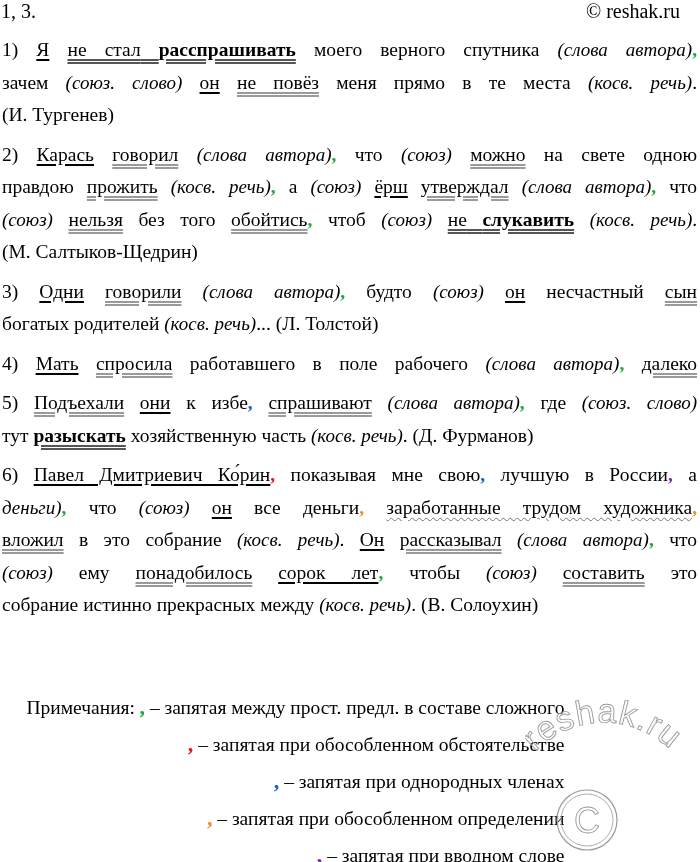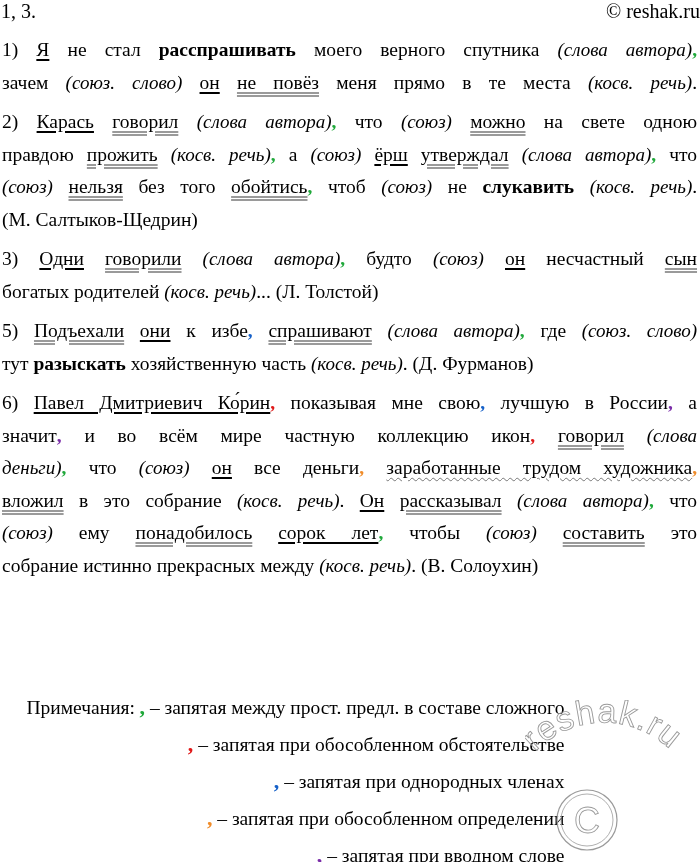--- a/index.html
+++ b/index.html
@@ -3,35 +3,35 @@
 <meta charset="utf-8">
 <style>
   html, body { margin: 0; padding: 0; background: #ffffff; }
   body {
     width: 700px; height: 862px; position: relative; overflow: hidden;
     font-family: "Liberation Serif", "DejaVu Serif", serif;
     color: #000; font-size: 19.5px;
   }
   .header { position: absolute; top: 0; left: 0; right: 0; height: 30px; padding-left: 23px; }
   .hdr-left { position: absolute; left: 1px; top: 0; font-size: 20px; }
-  .hdr-right { position: absolute; right: 0; top: 0; font-size: 20px; }
+  .hdr-right { position: absolute; right: 20px; top: 0; font-size: 20px; }
   .items { position: absolute; left: 2px; right: 3px; top: 34px; }
   .item { margin: 0 0 7px 0; }
   .line {
     display: block; height: 32.5px; line-height: 32.5px; white-space: nowrap;
     text-align: justify; text-align-last: justify;
   }
   .line.last { text-align: left; text-align-last: left; }
   .note { font-style: italic; font-size: 19px; }
   .b { font-weight: bold; }
   
   .subj { text-decoration: underline; text-decoration-thickness: 1.5px; text-underline-offset: 3px; }
   
   .pred {
-    text-decoration-style: double;
+    text-decoration: underline; text-decoration-style: double;
     text-decoration-color: #555; text-decoration-thickness: 1.5px; text-underline-offset: 3px;
   }
   .pred-g {
     text-decoration: underline; text-decoration-style: double;
     text-decoration-color: #9a9a9a; text-decoration-thickness: 1.5px; text-underline-offset: 3px;
   }
   .adv { text-decoration-style: dashed; text-decoration-thickness: 1px; text-underline-offset: 3px; }
   .attr { text-decoration: underline; text-decoration-style: wavy; text-decoration-color: #777; text-decoration-thickness: 1px; text-underline-offset: 3px; }
   .c-green { color: #1fa83a; font-weight: bold; }
   .c-red { color: #e01818; font-weight: bold; }
@@ -51,45 +51,46 @@
 <div class="header">
   <span class="hdr-left">1, 3.</span>
   <span class="hdr-right">© reshak.ru</span>
 </div>
 
 <div class="items">
 
   <div class="item">
     <span class="line"><span>1)</span> <span class="subj">Я</span> <span class="pred"><span>не стал</span> <span class="b">расспрашивать</span></span> <span>моего верного спутника</span> <span class="note">(слова автора)</span><span class="c-green">,</span></span>
     <span class="line"><span>зачем</span> <span class="note">(союз. слово)</span> <span class="subj">он</span> <span class="pred-g">не повёз</span> <span>меня прямо в те места</span> <span class="note">(косв. речь)</span><span>.</span></span>
+    <span class="line last"><span>(И. Тургенев)</span></span>
   </div>
 
   <div class="item">
     <span class="line"><span>2)</span> <span class="subj">Карась</span> <span class="pred-g">говорил</span> <span class="note">(слова автора)</span><span class="c-green">,</span> <span>что</span> <span class="note">(союз)</span> <span class="pred-g">можно</span> <span>на свете одною</span></span>
     <span class="line"><span>правдою</span> <span class="pred-g">прожить</span> <span class="note">(косв. речь)</span><span class="c-green">,</span> <span>а</span> <span class="note">(союз)</span> <span class="subj">ёрш</span> <span class="pred-g">утверждал</span> <span class="note">(слова автора)</span><span class="c-green">,</span> <span>что</span></span>
     <span class="line"><span class="note">(союз)</span> <span class="pred-g">нельзя</span> <span>без того</span> <span class="pred-g">обойтись</span><span class="c-green">,</span> <span>чтоб</span> <span class="note">(союз)</span> <span class="pred"><span>не</span> <span class="b">слукавить</span></span> <span class="note">(косв. речь)</span>.</span>
     <span class="line last"><span>(М. Салтыков-Щедрин)</span></span>
   </div>
 
   <div class="item">
     <span class="line"><span>3)</span> <span class="subj">Одни</span> <span class="pred-g">говорили</span> <span class="note">(слова автора)</span><span class="c-green">,</span> <span>будто</span> <span class="note">(союз)</span> <span class="subj">он</span> <span>несчастный</span> <span class="pred-g">сын</span></span>
     <span class="line last"><span>богатых родителей</span> <span class="note">(косв. речь)</span><span>...</span> <span>(Л. Толстой)</span></span>
   </div>
 
   <div class="item">
+    <span class="line"><span>4)</span> <span class="subj">Мать</span> <span class="pred-g">спросила</span> <span>работавшего в поле рабочего</span> <span class="note">(слова автора)</span><span class="c-green">,</span> <span class="pred-g">далеко</span></span>
   </div>
 
   <div class="item">
     <span class="line"><span>5)</span> <span class="pred-g">Подъехали</span> <span class="subj">они</span> <span>к избе</span><span class="c-blue">,</span> <span class="pred-g">спрашивают</span> <span class="note">(слова автора)</span><span class="c-green">,</span> <span>где</span> <span class="note">(союз. слово)</span></span>
     <span class="line last"><span>тут</span> <span class="pred b">разыскать</span> <span>хозяйственную часть</span> <span class="note">(косв. речь)</span>. <span>(Д. Фурманов)</span></span>
   </div>
 
   <div class="item">
     <span class="line"><span>6)</span> <span class="subj">Павел Дмитриевич Ко́рин</span><span class="c-red">,</span> <span class="adv">показывая мне свою</span><span class="c-blue">,</span> <span class="adv">лучшую в России</span><span class="c-purple">,</span> <span>а</span></span>
-    <span class="line"><span>значит</span><span class="c-purple">,</span> <span class="adv">и во всём мире частную коллекцию икон</span><span class="c-red">,</span> <span class="pred-g">говорил</span> <span class="note">(слова</span></span>
     <span class="line"><span class="note">деньги)</span><span class="c-green">,</span> <span>что</span> <span class="note">(союз)</span> <span class="subj">он</span> <span>все деньги</span><span class="c-orange">,</span> <span class="attr">заработанные трудом художника</span><span class="c-orange">,</span></span>
     <span class="line"><span class="pred-g">вложил</span> <span>в это собрание</span> <span class="note">(косв. речь)</span>. <span class="subj">Он</span> <span class="pred-g">рассказывал</span> <span class="note">(слова автора)</span><span class="c-green">,</span> <span>что</span></span>
     <span class="line"><span class="note">(союз)</span> <span>ему</span> <span class="pred-g">понадобилось</span> <span class="subj">сорок лет</span><span class="c-green">,</span> <span>чтобы</span> <span class="note">(союз)</span> <span class="pred-g">составить</span> <span>это</span></span>
     <span class="line last"><span>собрание истинно прекрасных между</span> <span class="note">(косв. речь)</span>. <span>(В. Солоухин)</span></span>
   </div>
 </div>
 
 <div class="notes">
   <div class="row"><span class="lbl">Примечания:</span><span class="comma c-green">,</span> <span>– запятая между прост. предл. в составе сложного</span></div>
   <div class="row"><span class="pad"></span><span class="comma c-red">,</span> <span>– запятая при обособленном обстоятельстве</span></div>

